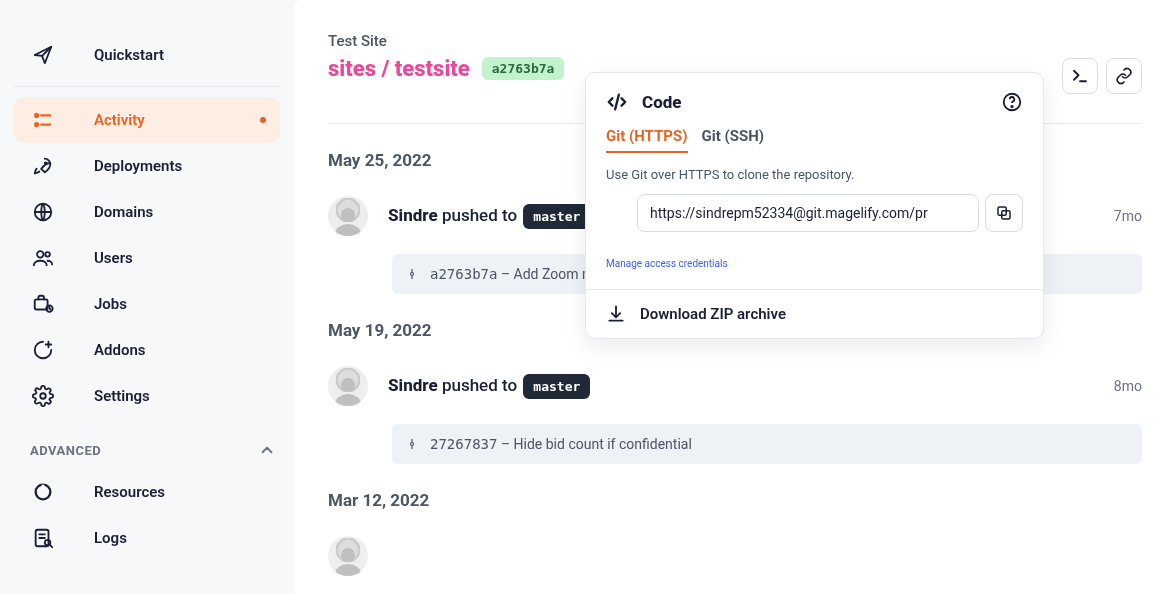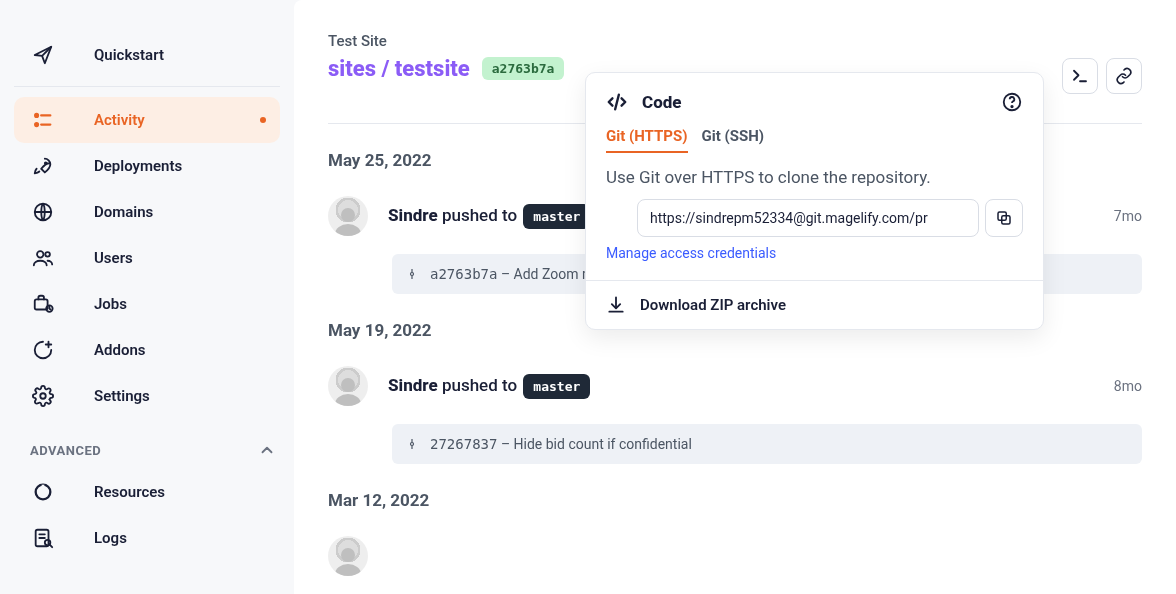--- a/index.html
+++ b/index.html
@@ -55,21 +55,21 @@
       border-top-left-radius:8px;
       margin-top:0;
       position:relative;
       padding: 32px 34px 0 34px;
       overflow:hidden;
     }
     .site-label { color:#4b5563; font-size:15px; font-weight:500;}
     .breadcrumb-row {
       display:flex; align-items:center; gap:12px; margin-top:6px;
     }
-    .breadcrumb { font-size:22px; font-weight:800; color:#8b5cf6;}
+    .breadcrumb { font-size:22px; font-weight:800; color:#ec4899;}
     .commit-badge {
       background:#c3f2cf; color:#2b6b3e; font-family:ui-monospace,Menlo,Consolas,monospace;
       font-size:13px; font-weight:700; padding:4px 10px; border-radius:6px;
     }
     .header-actions {
       position:absolute; top:58px; right:34px; display:flex; gap:8px;
     }
     .icon-btn {
       width:36px; height:36px; border:1px solid #d9dde5; background:#fff;
       border-radius:8px; display:flex; align-items:center; justify-content:center;
@@ -114,33 +114,33 @@
     }
     .code-pop-head .title{font-size:17px; font-weight:800;}
     .code-pop-head .spacer{flex:1;}
     .help-ico {width:22px;height:22px;color:#1a1f36;cursor:pointer;}
     .code-tabs {
       display:flex; gap:14px; padding: 4px 20px 0 20px; font-size:15px;
     }
     .code-tab { color:#4b5563; cursor:pointer; padding-bottom:6px; font-weight:700;}
     .code-tab.active { color:#e96424; border-bottom:2px solid #e96424;}
     .code-body { padding: 14px 20px 18px 20px;}
-    .code-desc { color:#4b5563; font-size:17px; margin-bottom:12px;}
+    .code-desc { color:#4b5563; font-size:13px; margin-bottom:12px;}
     .url-row { display:flex; gap:6px;padding-left:31px;}
     .url-input {
       flex:1; border:1px solid #d9dde5; border-radius:8px; height:38px;
       padding:0 12px; font-size:14px; color:#1a1f36; overflow:hidden; text-overflow:ellipsis; white-space:nowrap;
       display:flex; align-items:center;
     }
     .copy-btn {
       width:38px; height:38px; border:1px solid #d9dde5; border-radius:8px;
       display:flex; align-items:center; justify-content:center; cursor:pointer; color:#1a1f36;
     }
     .manage-link {
-      display:inline-block; margin-top:8px; color:#3b5cff; font-size:14px; text-decoration:none; cursor:pointer;
+      display:inline-block; margin-top:26px; color:#3b5cff; font-size:10px; text-decoration:none; cursor:pointer;
     }
     .code-foot {
       border-top:1px solid #e5e8ee; padding:14px 20px; display:flex; align-items:center; gap:14px;
       font-size:15px; font-weight:600; cursor:pointer;
     }
     svg { display:block; }
   </style>
 </head>
 <body>
 

